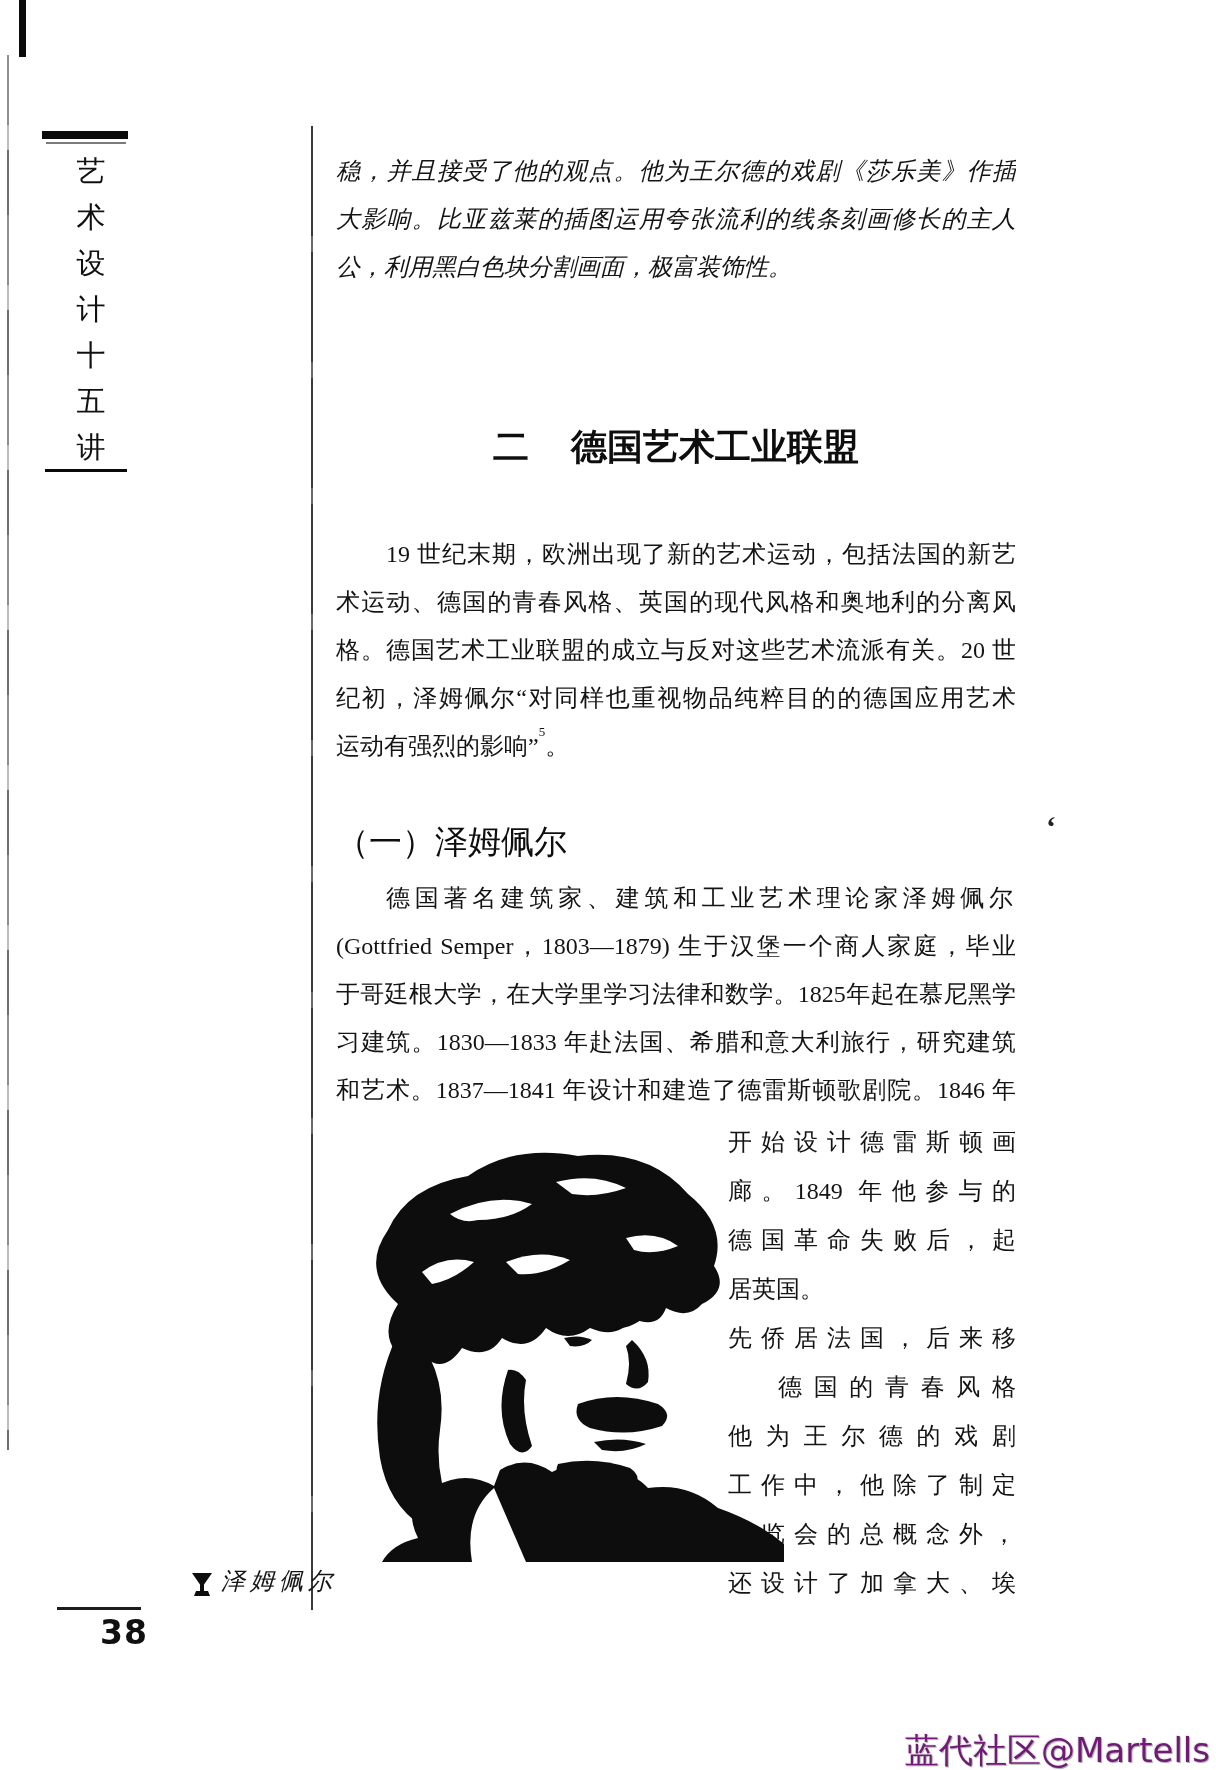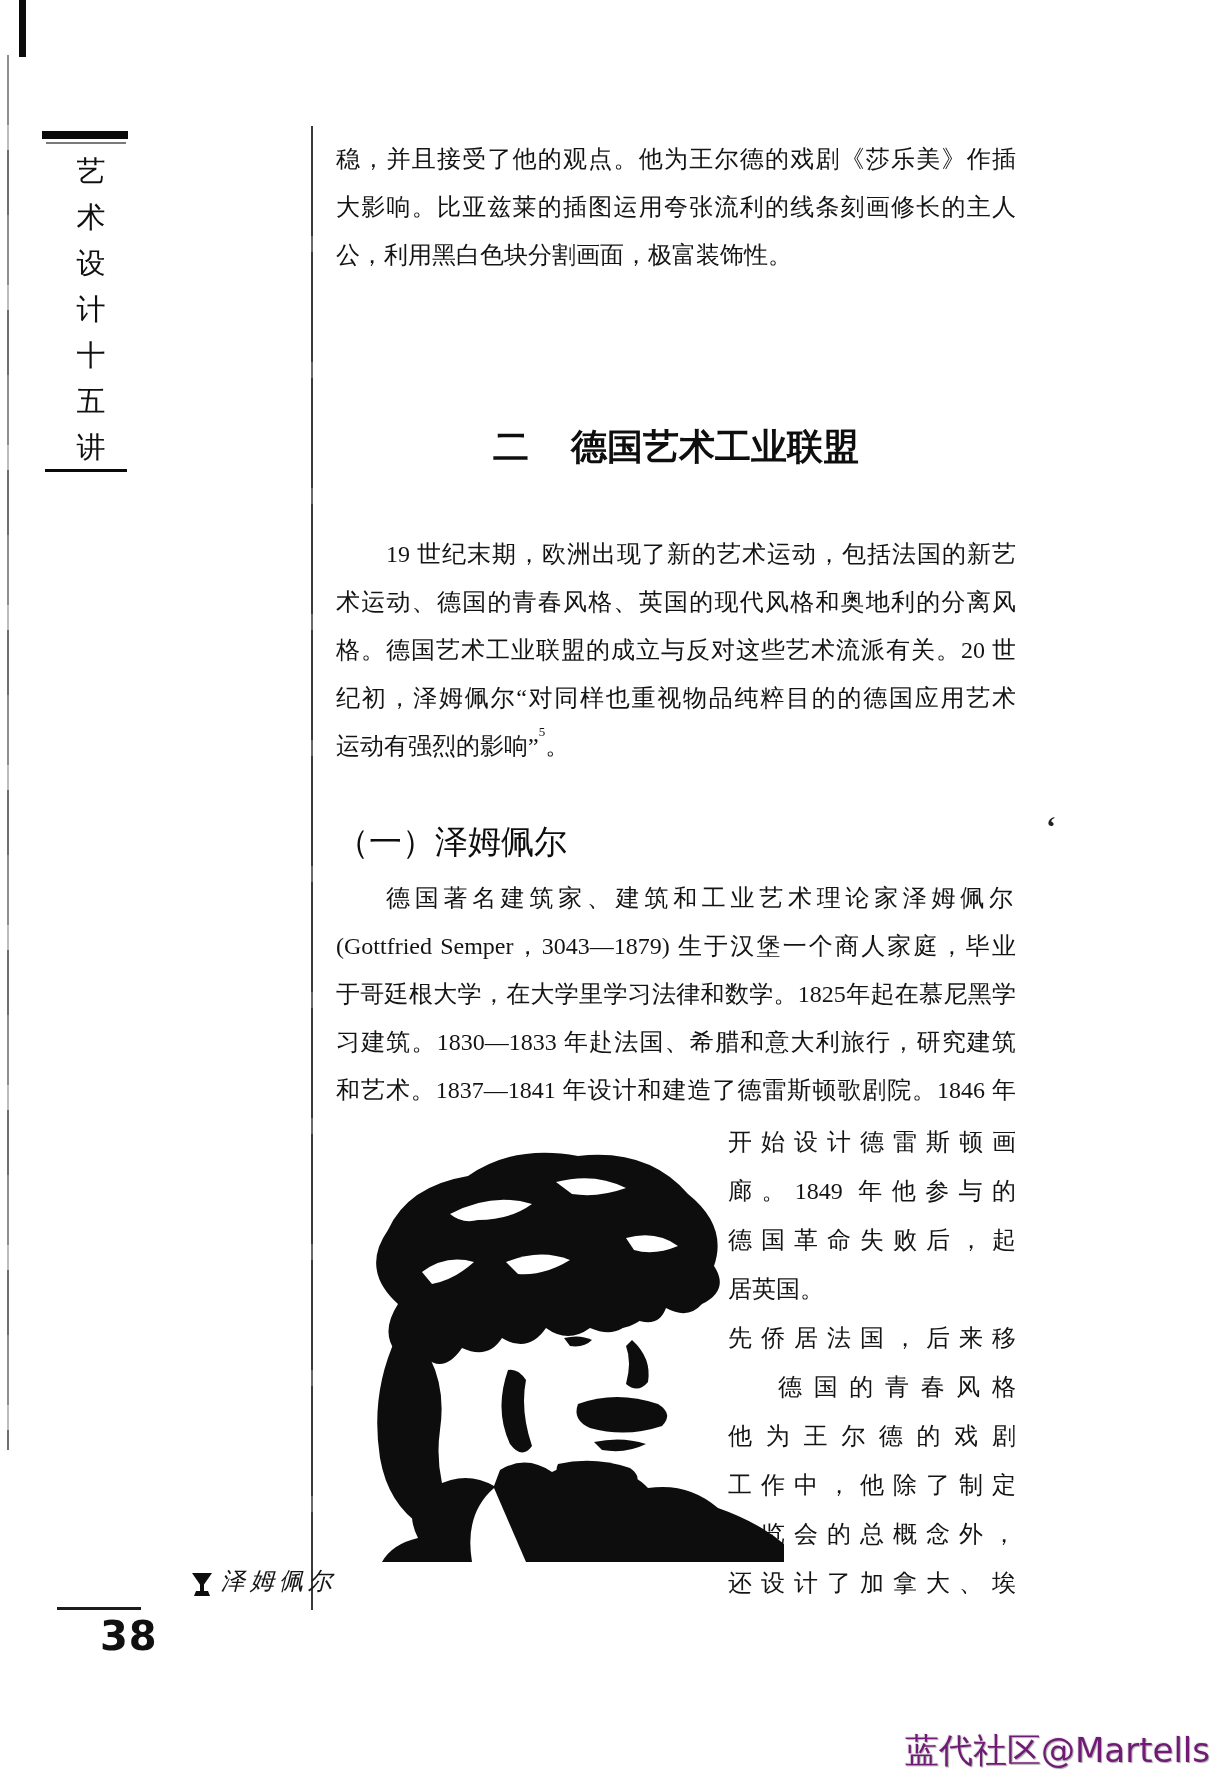--- a/index.html
+++ b/index.html
@@ -21,21 +21,21 @@
   .sidebar-bar-top{position:absolute;left:42px;top:131px;width:86px;height:8px;background:#0a0a0a;}
   .sidebar-bar-top-thin{position:absolute;left:46px;top:142px;width:80px;height:2px;background:#7a7a7a;}
   .sidebar-title{
     position:absolute;left:72px;top:157px;width:38px;
     display:flex;flex-direction:column;align-items:center;gap:17px;
     font-family:"DejaVu Serif", serif;font-size:29px;line-height:29px;color:#101010;
   }
   .sidebar-bar-bottom{position:absolute;left:45px;top:469px;width:82px;height:3px;background:#0a0a0a;}
   .folio-rule{position:absolute;left:57px;top:1607px;width:84px;height:3px;background:#1c1c1c;}
   .folio{position:absolute;left:100px;top:1613px;font-family:"DejaVu Sans", sans-serif;
-    font-size:40px;font-weight:bold;color:#101010;letter-spacing:1px;}
+    font-size:33px;font-weight:bold;color:#101010;letter-spacing:1px;}
   
   .content{position:absolute;left:336px;top:0;width:680px;height:1770px;}
   .para{position:absolute;left:0;width:680px;}
   .line{height:48px;line-height:48px;font-size:24px;
     text-align:justify;text-align-last:justify;overflow:hidden;}
   .line.last{text-align-last:left;}
   .line.indent{padding-left:50px;width:630px;}
   .spread{letter-spacing:3px;}
   sup.fn{font-size:13px;vertical-align:18px;line-height:0;}
   .sec-heading{
@@ -79,21 +79,21 @@
     <span>设</span>
     <span>计</span>
     <span>十</span>
     <span>五</span>
     <span>讲</span>
   </div>
   <div class="sidebar-bar-bottom"></div>
 
   <div class="content">
 
-    <div class="para" style="top:135px;">
+    <div class="para" style="top:147px;font-style:italic;">
       <div class="line">稳，并且接受了他的观点。他为王尔德的戏剧《莎乐美》作插</div>
       <div class="line">大影响。比亚兹莱的插图运用夸张流利的线条刻画修长的主人</div>
       <div class="line last">公，利用黑白色块分割画面，极富装饰性。</div>
     </div>
 
     <div class="sec-heading">
       <span>二</span>
       <span>德国艺术工业联盟</span>
     </div>
 
@@ -104,21 +104,21 @@
       <div class="line">纪初，泽姆佩尔“对同样也重视物品纯粹目的的德国应用艺术</div>
       <div class="line last">
         <span>运动有强烈的影响”</span><sup class="fn">5</sup><span>。</span>
       </div>
     </div>
 
     <div class="sub-heading">（一）泽姆佩尔</div>
 
     <div class="para" style="top:874px;">
       <div class="line indent spread">德国著名建筑家、建筑和工业艺术理论家泽姆佩尔</div>
-      <div class="line">(Gottfried Semper，3043—1879) 生于汉堡一个商人家庭，毕业</div>
+      <div class="line">(Gottfried Semper，1803—1879) 生于汉堡一个商人家庭，毕业</div>
       <div class="line">于哥廷根大学，在大学里学习法律和数学。1825年起在慕尼黑学</div>
       <div class="line">习建筑。1830—1833 年赴法国、希腊和意大利旅行，研究建筑</div>
       <div class="line">和艺术。1837—1841 年设计和建造了德雷斯顿歌剧院。1846 年</div>
     </div>
 
     <div class="wrap-col">
       <div>
         <div class="line">开始设计德雷斯顿画</div>
         <div class="line">廊。1849 年他参与的</div>
         <div class="line">德国革命失败后，起</div>

